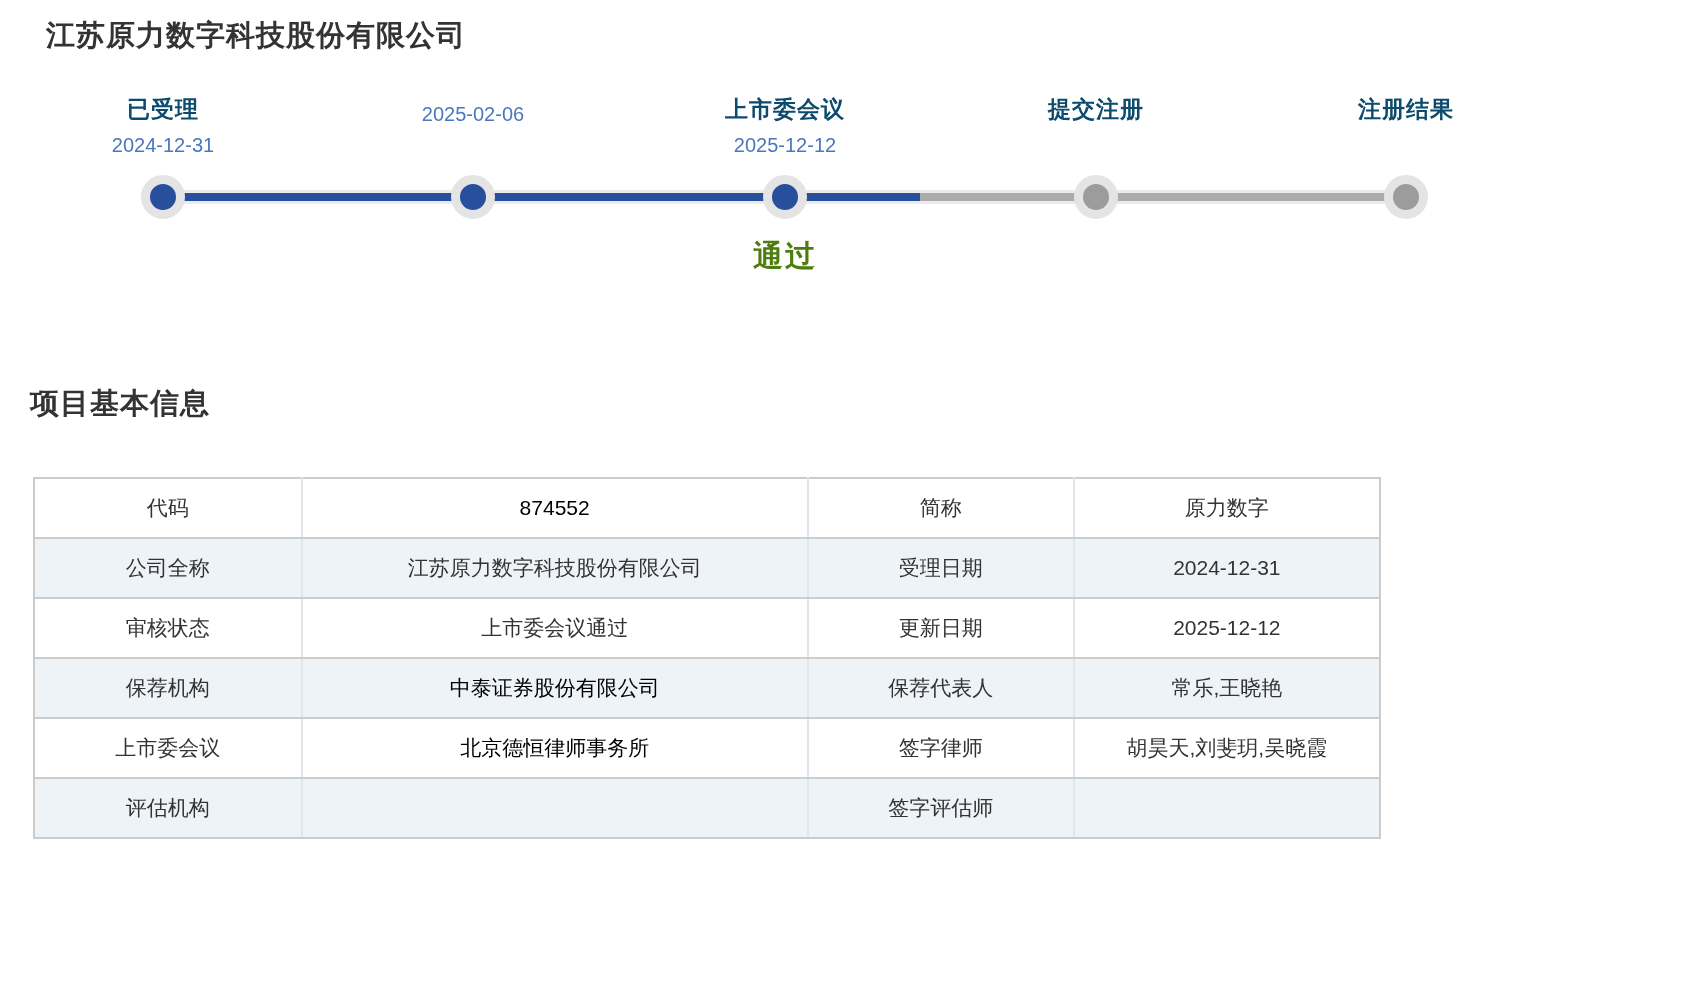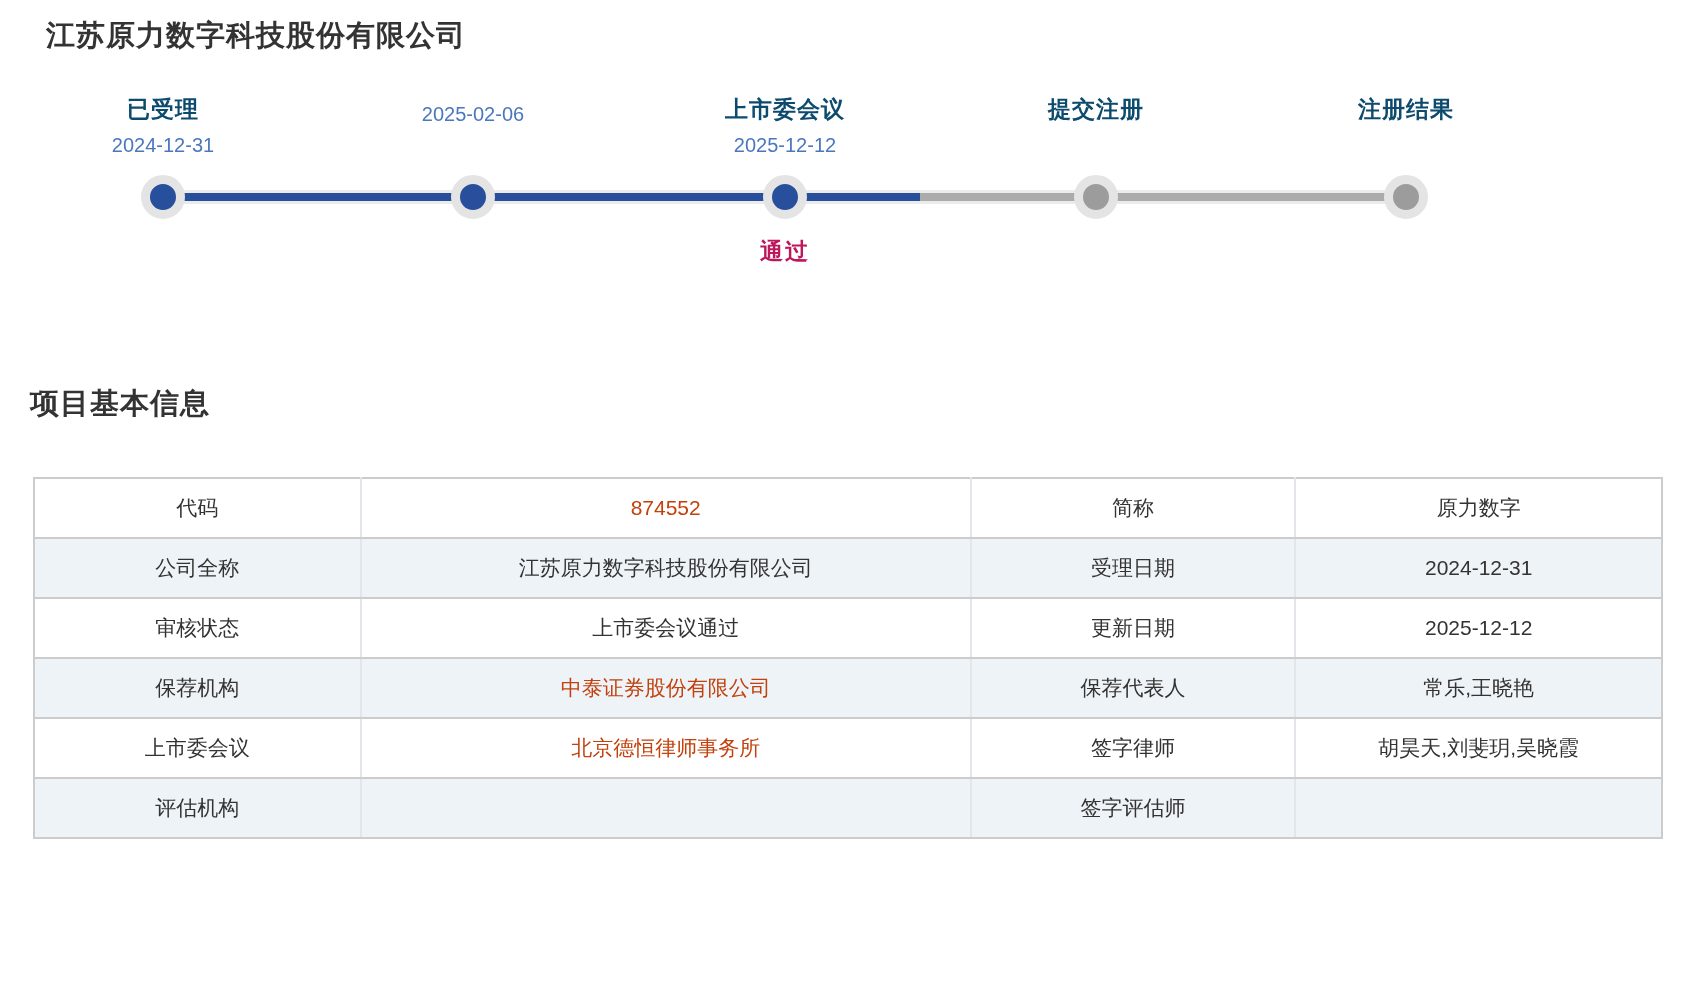--- a/index.html
+++ b/index.html
@@ -46,50 +46,50 @@
   }
   .dot.pending { background: #9c9c9c; }
   .dot-1 { left: 141px; }
   .dot-2 { left: 451px; }
   .dot-3 { left: 763px; }
   .dot-4 { left: 1074px; }
   .dot-5 { left: 1384px; }
 
   .result-note {
     position: absolute; left: 625px; top: 236px; width: 320px;
-    text-align: center; font-size: 23px; font-weight: bold; color: #be185d;
+    text-align: center; font-size: 30px; font-weight: bold; color: #4d7c0f;
     letter-spacing: 2px;
   }
 
   
   .section-title {
     position: absolute; left: 30px; top: 384px;
     font-size: 29px; font-weight: bold; color: #333333;
     letter-spacing: 1px;
   }
 
   
   .info-table {
     position: absolute; left: 33px; top: 477px;
-    width: 1630px;
+    width: 1348px;
     border-collapse: collapse;
     font-size: 21px; color: #333;
   }
   .info-table td {
     height: 60px;
     text-align: center; vertical-align: middle;
     border-top: 2px solid #cccccc;
     border-bottom: 2px solid #cccccc;
   }
   .info-table td:not(:last-child) { border-right: 2px solid #e2e6ea; }
   .info-table { border: 2px solid #cccccc; }
   .info-table tr:nth-child(even) { background: #eef3f8; }
   .info-table tr:nth-child(odd) { background: #ffffff; }
 
-  .cell-link { color: #c2410c; cursor: pointer; text-decoration: none; }
+  .cell-link { color: #000000; cursor: pointer; text-decoration: none; }
 </style>
 </head>
 <body>
 
 <div class="page-title">江苏原力数字科技股份有限公司</div>
 
 <div class="timeline">
 
   <div class="stage stage-1">
     <div class="stage-label">已受理</div>

